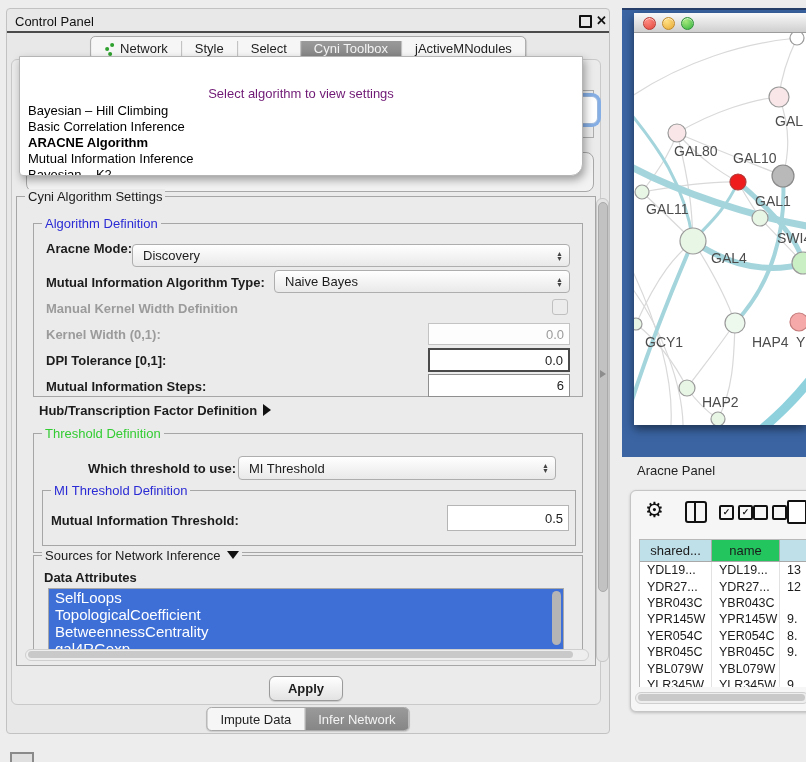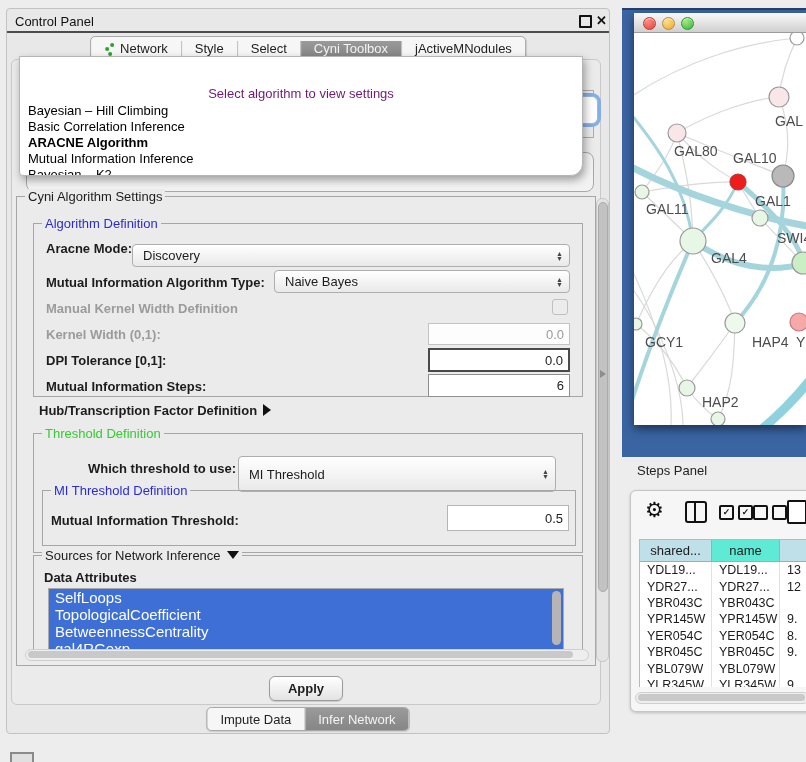--- a/index.html
+++ b/index.html
@@ -88,21 +88,21 @@
   .gear{left:14px;top:8px;font-size:21px;color:#111;line-height:22px;}
   .ico-split{left:54px;top:10px;width:18px;height:18px;border:2px solid #111;border-radius:3px;}
   .ico-split::before{content:"";position:absolute;left:7px;top:0;width:2px;height:18px;background:#111;}
   .ckpair{top:14px;display:flex;gap:4px;}
   .ck{width:11px;height:11px;border:2px solid #111;border-radius:2px;font-size:9px;line-height:10px;
       text-align:center;color:#111;font-weight:bold;}
   .ico-doc{left:156px;top:9px;width:16px;height:20px;border:2px solid #111;border-radius:2px;background:#fff;}
   .tbl{left:8px;top:48px;width:172px;height:147px;overflow:hidden;background:#fff;border:1px solid #b9b9b9;border-bottom:none;}
   .tbl-head{display:flex;height:21px;border-bottom:1px solid #a9a9a9;font-size:13px;}
   .th{display:flex;align-items:center;justify-content:center;border-right:1px solid #a9a9a9;
-      background:#5eead4;box-sizing:border-box;}
+      background:#22c55e;box-sizing:border-box;}
   .th.hl{background:#bfdfe9;}
   .trow{display:flex;height:16.4px;font-size:12.5px;}
   .td{box-sizing:border-box;border-right:1px solid #e2e2e2;padding-left:7px;display:flex;align-items:center;
       overflow:hidden;white-space:nowrap;}
   .tp-hscroll{left:4px;top:201px;width:172px;}
   .mini-icon{left:10px;top:752px;width:20px;height:12px;border:2px solid #8a8a8a;background:#e0e0e0;}
   .split-arrow{left:600px;top:370px;width:0;height:0;border-top:4px solid transparent;
       border-bottom:4px solid transparent;border-left:6px solid #8d8d8d;}
 </style>
 </head>
@@ -185,21 +185,21 @@
         </div>
 
         <div class="abs lbl" style="left:22px;top:206px;">
           <span>Hub/Transcription Factor Definition</span><span class="tri-right"></span>
         </div>
 
         <div class="abs gbox" style="left:16px;top:236px;width:548px;height:118px;">
           <div class="gtitle green">Threshold Definition</div>
 
           <div class="abs lbl" style="left:54px;top:27px;">Which threshold to use:</div>
-          <div class="abs combo" style="left:204px;top:22px;width:318px;height:36px;gap:20px;">
+          <div class="abs combo" style="left:204px;top:22px;width:318px;height:24px;gap:20px;">
             <span>MI Threshold</span>
             <span class="arrows">
                 <span>▲</span>
                 <span>▼</span>
               </span>
           </div>
 
           <div class="abs gbox" style="left:8px;top:56px;width:532px;height:54px;">
             <div class="gtitle blue">MI Threshold Definition</div>
             <div class="abs lbl" style="left:8px;top:22px;">Mutual Information Threshold:</div>
@@ -323,21 +323,21 @@
             <text x="162" y="334">Y</text>
             <circle cx="53" cy="375" r="8" fill="#e7f6e5" stroke="#9a9a9a" stroke-width="1.2"></circle>
             <text x="68" y="394">HAP2</text>
             <circle cx="84" cy="406" r="7" fill="#e7f6e5" stroke="#9a9a9a" stroke-width="1.2"></circle>
           </g>
       </svg>
     </div>
   </div>
   <div class="abs split-arrow"></div>
 
-  <div class="abs tp-label">Steps Panel</div>
+  <div class="abs tp-label">Aracne Panel</div>
   <div class="abs tpanel">
     <div class="abs gear">⚙</div>
     <div class="abs ico-split"></div>
     <div class="abs ckpair" style="left:88px;">
       <div class="ck">✓</div>
         <div class="ck">✓</div>
     </div>
     <div class="abs ckpair" style="left:122px;">
       <div class="ck"> </div>
         <div class="ck"> </div>

